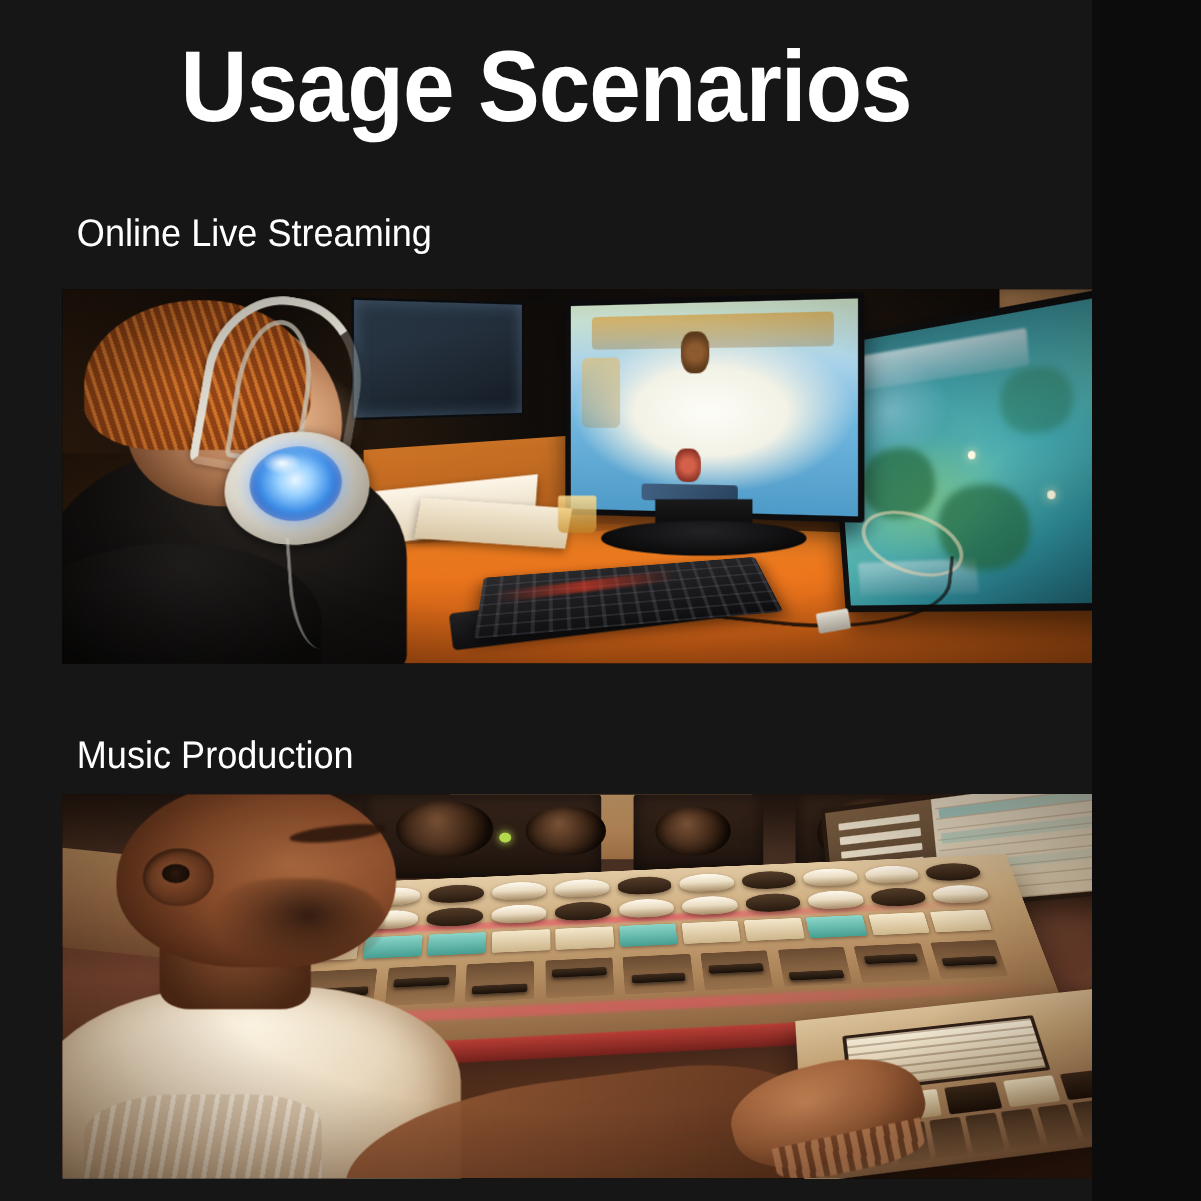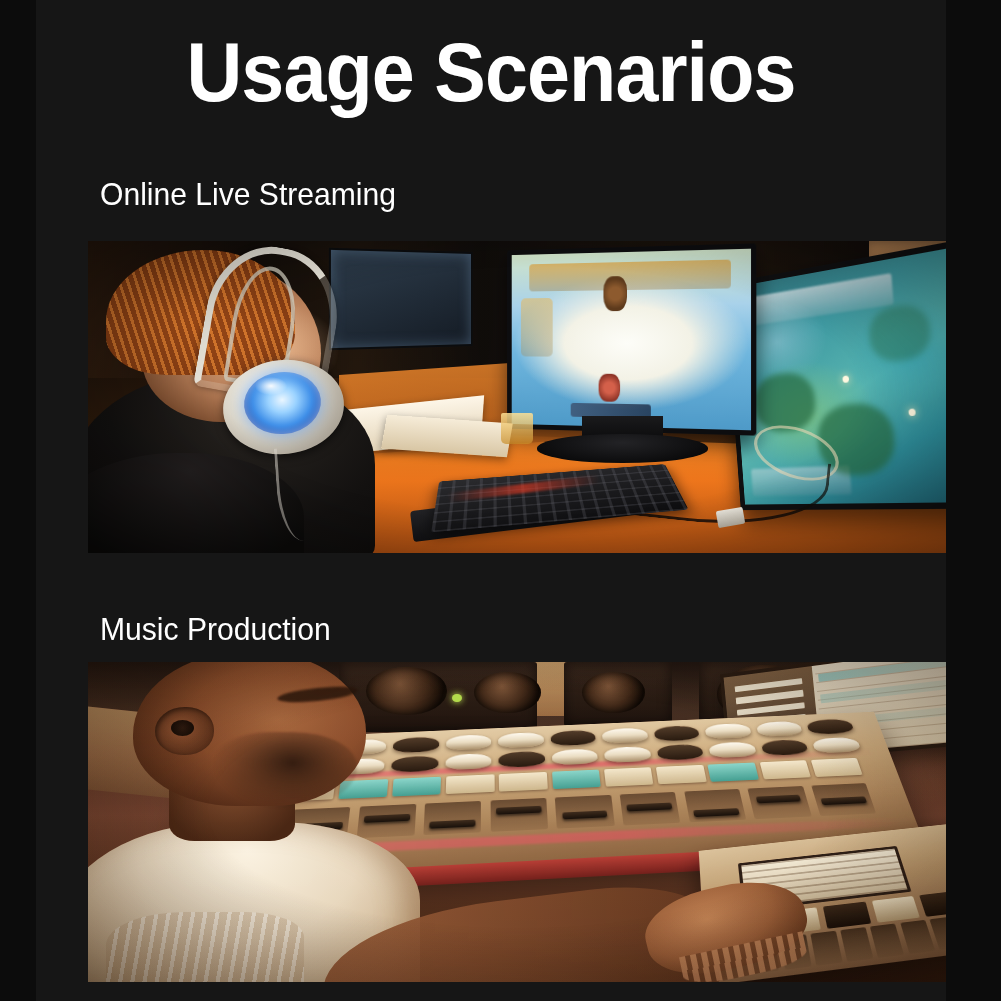--- a/index.html
+++ b/index.html
@@ -5,21 +5,20 @@
   html, body {
     margin: 0; padding: 0;
     background: #0c0c0c;
   }
   .page {
     position: relative;
     width: 910px; height: 1001px;
     background: #161616;
     overflow: hidden;
     font-family: "Liberation Sans", sans-serif;
-    margin-left: 36px;
   }
 
   
   .title {
     position: absolute;
     left: 0; right: 0; top: 30px;
     text-align: center;
     color: #ffffff;
     font-size: 84px;
     font-weight: bold;

